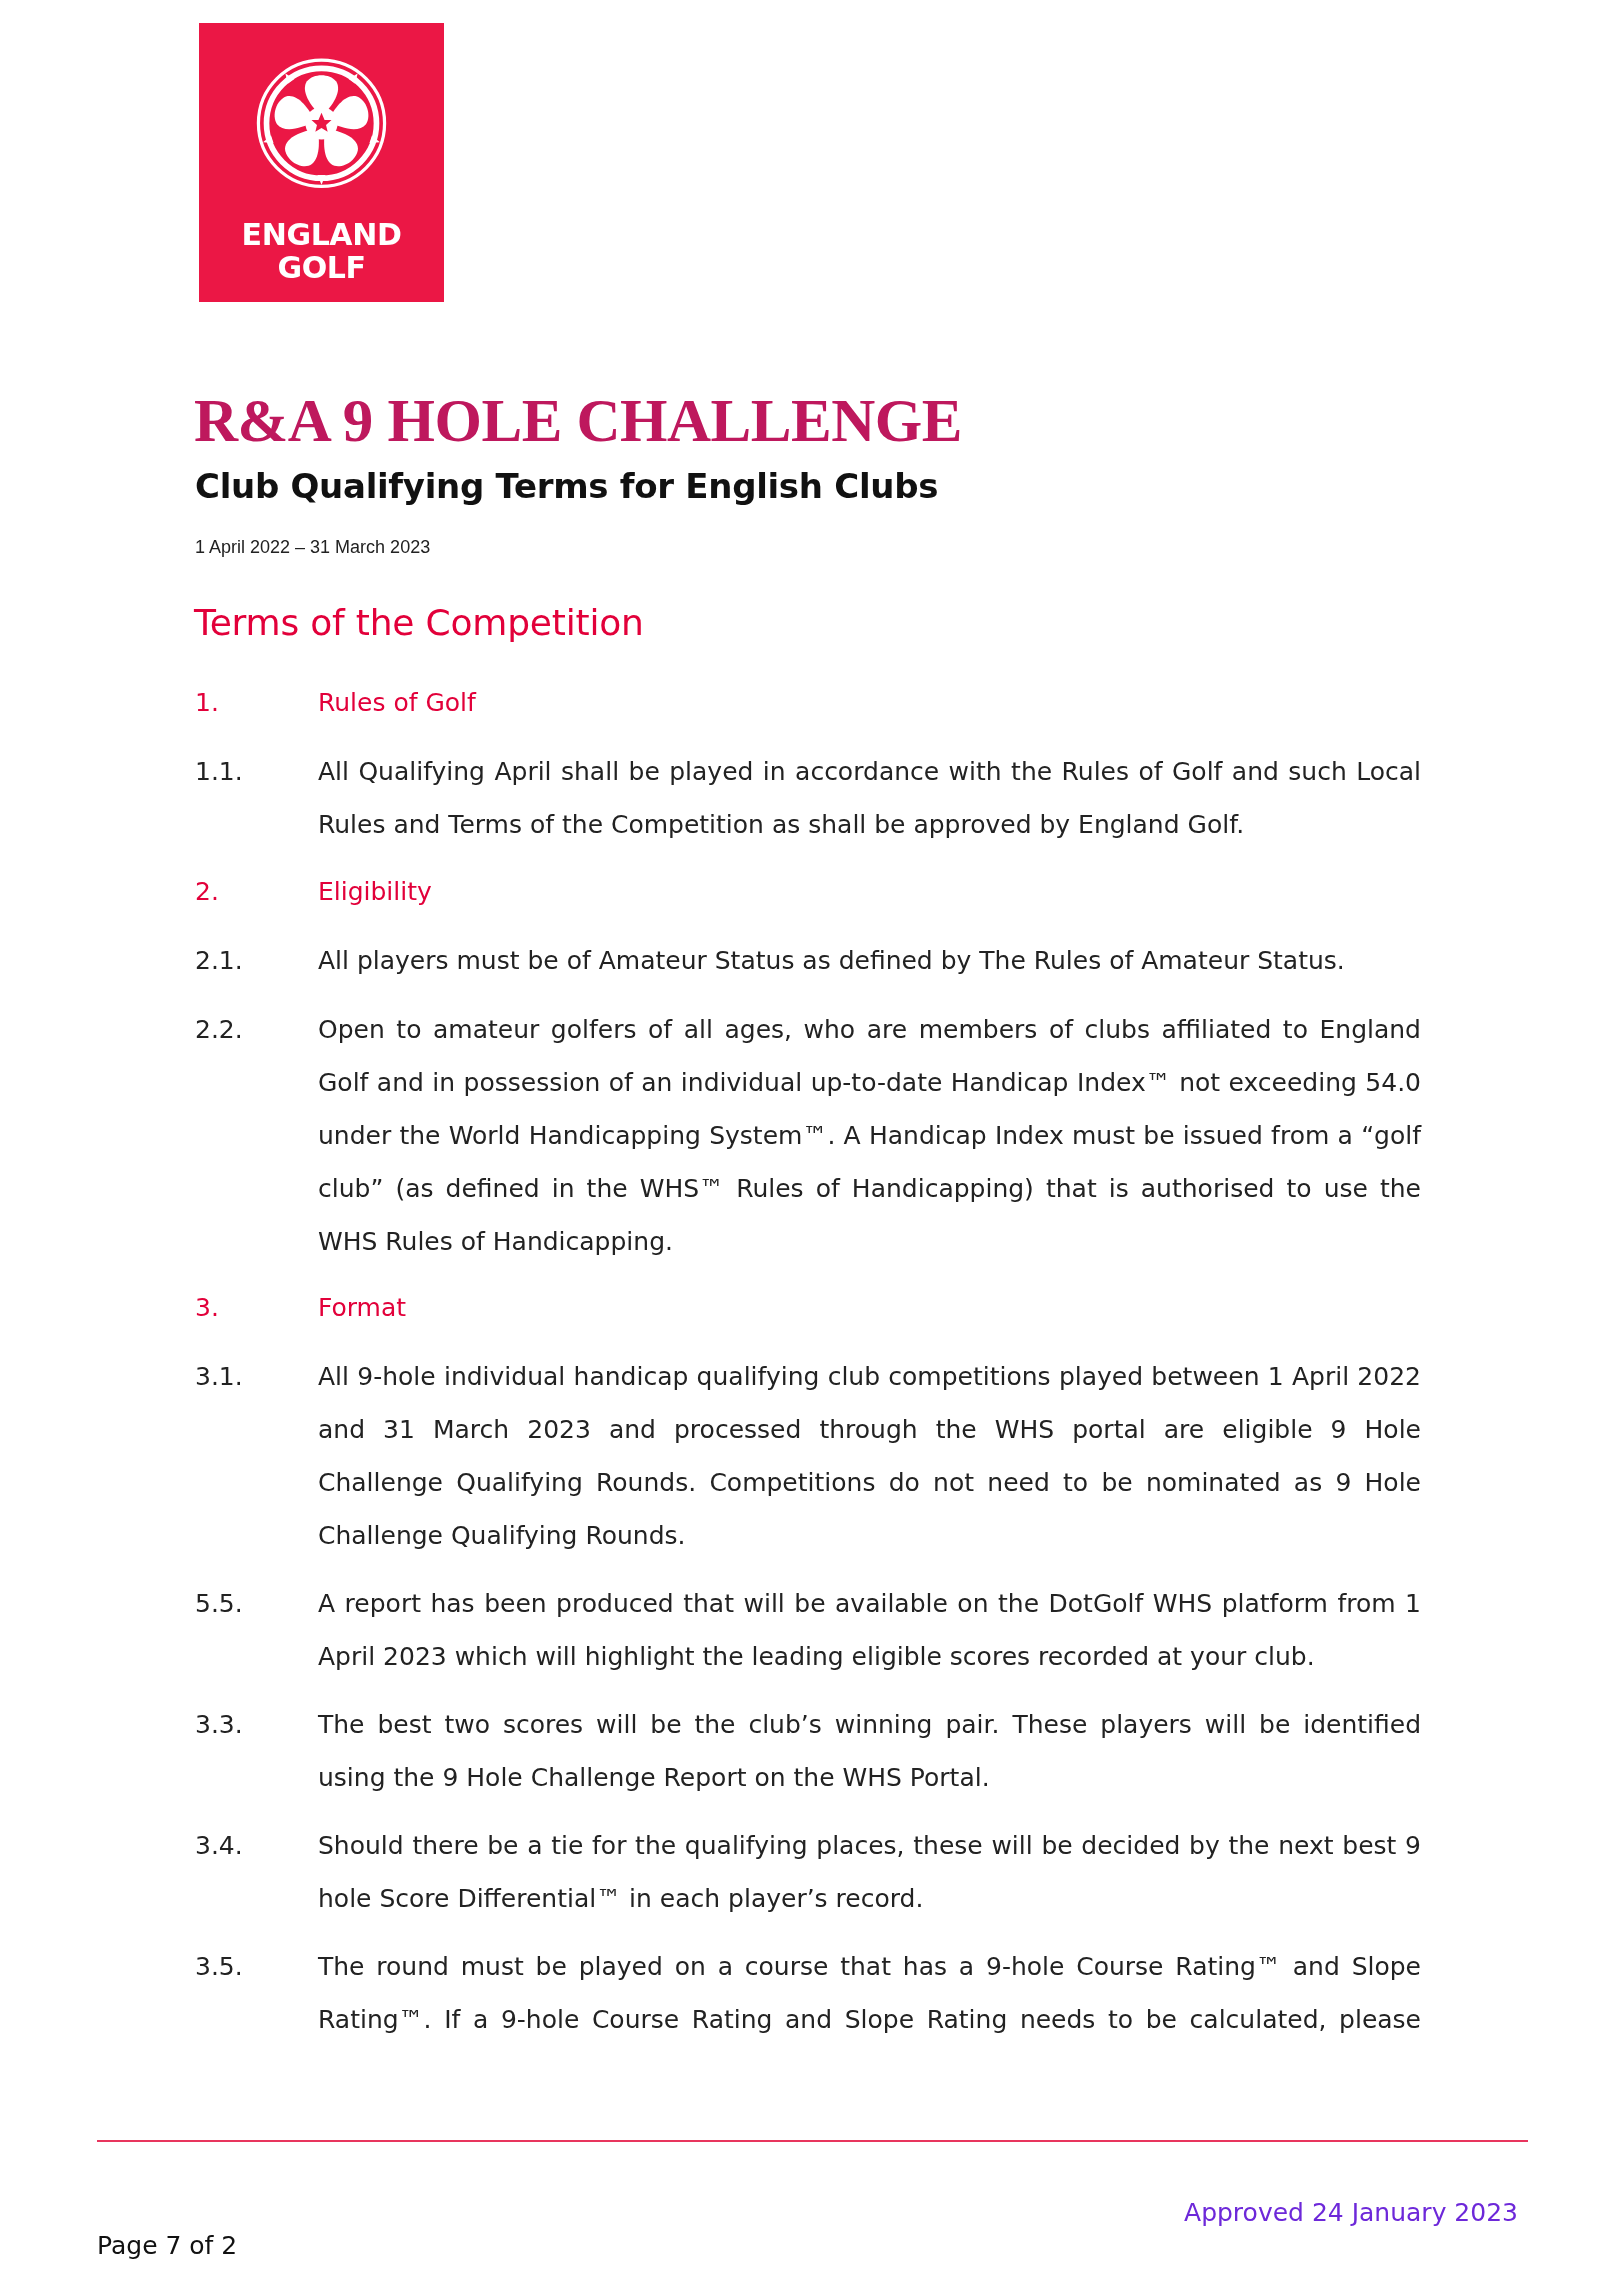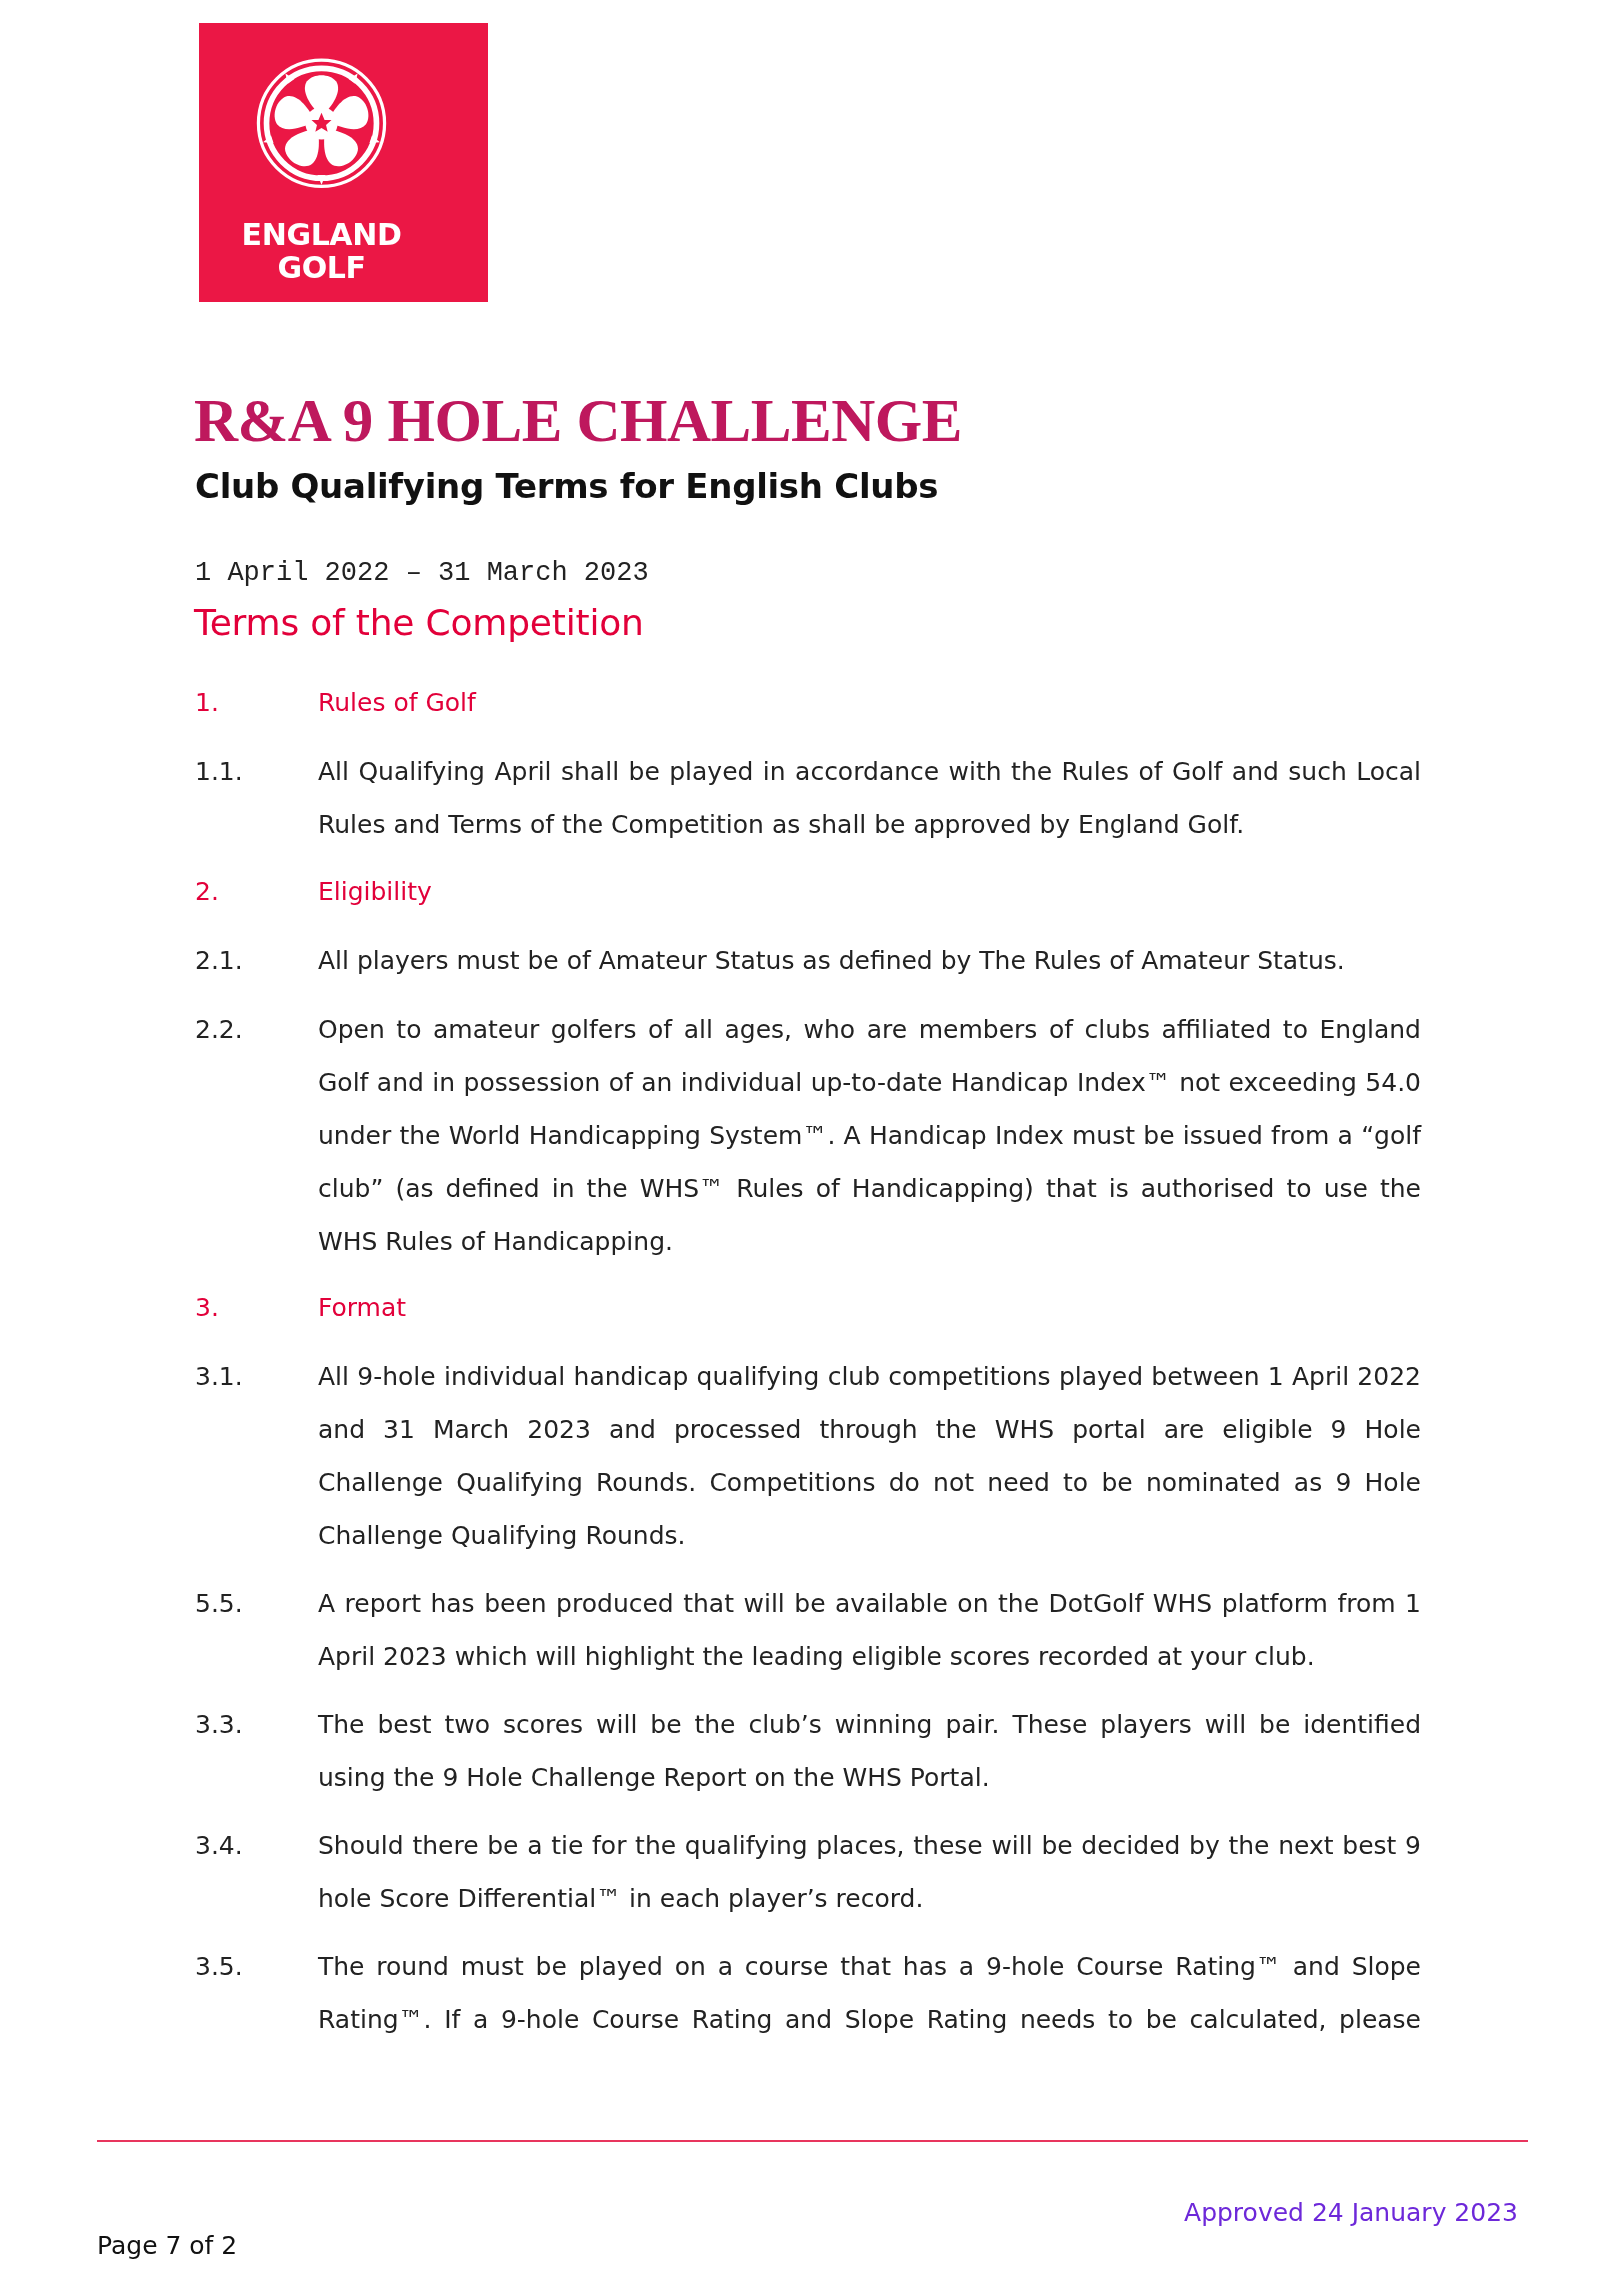--- a/index.html
+++ b/index.html
@@ -14,21 +14,20 @@
       overflow: hidden;
       font-family: "Liberation Sans", "DejaVu Sans", sans-serif;
       color: #1e1e1e;
     }
     .abs { position: absolute; }
 
     
     .logo {
       left: 199px; top: 22.6px; width: 245px; height: 279px;
       background: #eb1745;
-      padding-left: 44px;
     }
     .logo svg { position: absolute; left: 0; top: 0; }
     .logo-text {
       position: absolute; left: 0; width: 245px; text-align: center;
       color: #ffffff; font-family: "DejaVu Sans", sans-serif; font-weight: bold;
       font-size: 30px; letter-spacing: -0.4px; line-height: 32px;
     }
     .logo-text.l1 { top: 196px; }
     .logo-text.l2 { top: 229px; }
 
@@ -41,24 +40,24 @@
       white-space: nowrap;
     }
     .subtitle {
       left: 195px; top: 464px;
       color: #111111;
       font-family: "DejaVu Sans", sans-serif; font-weight: bold;
       font-size: 34px; line-height: 45px; letter-spacing: -0.3px;
       white-space: nowrap;
     }
     .dates {
-      left: 195px; top: 555px;
+      left: 195px; top: 529px;
       color: #222222;
-      font-family: Liberation Mono, monospace;
-      font-size: 27px; line-height: 37px;
+      font-family: Liberation Sans, sans-serif;
+      font-size: 18px; line-height: 37px;
       white-space: nowrap;
     }
     .section-heading {
       left: 194px; top: 599px;
       color: #e2003a;
       font-family: "DejaVu Sans", sans-serif;
       font-size: 36px; line-height: 47px; letter-spacing: -0.2px;
       white-space: nowrap;
     }
 

